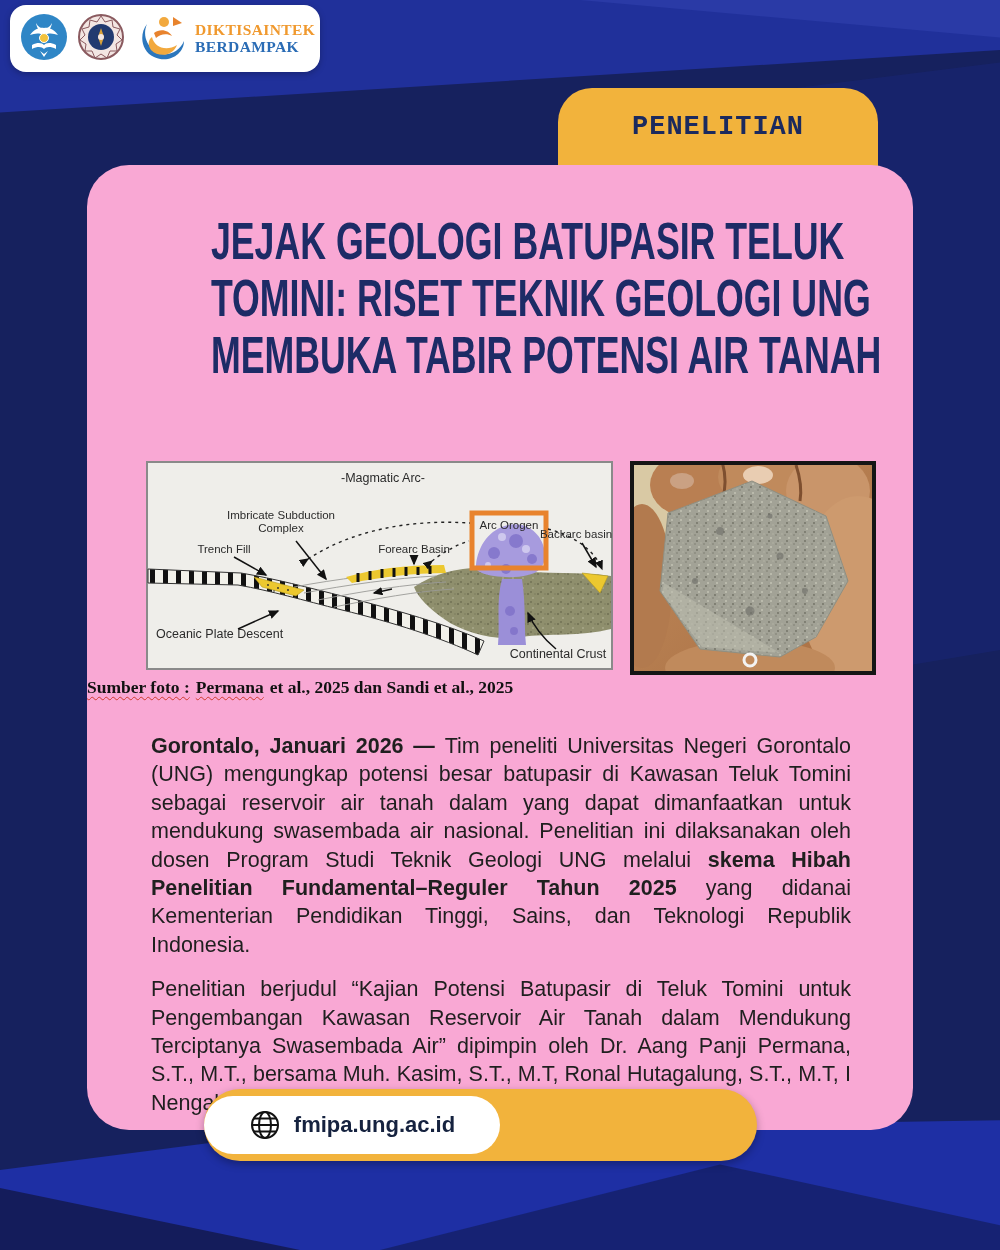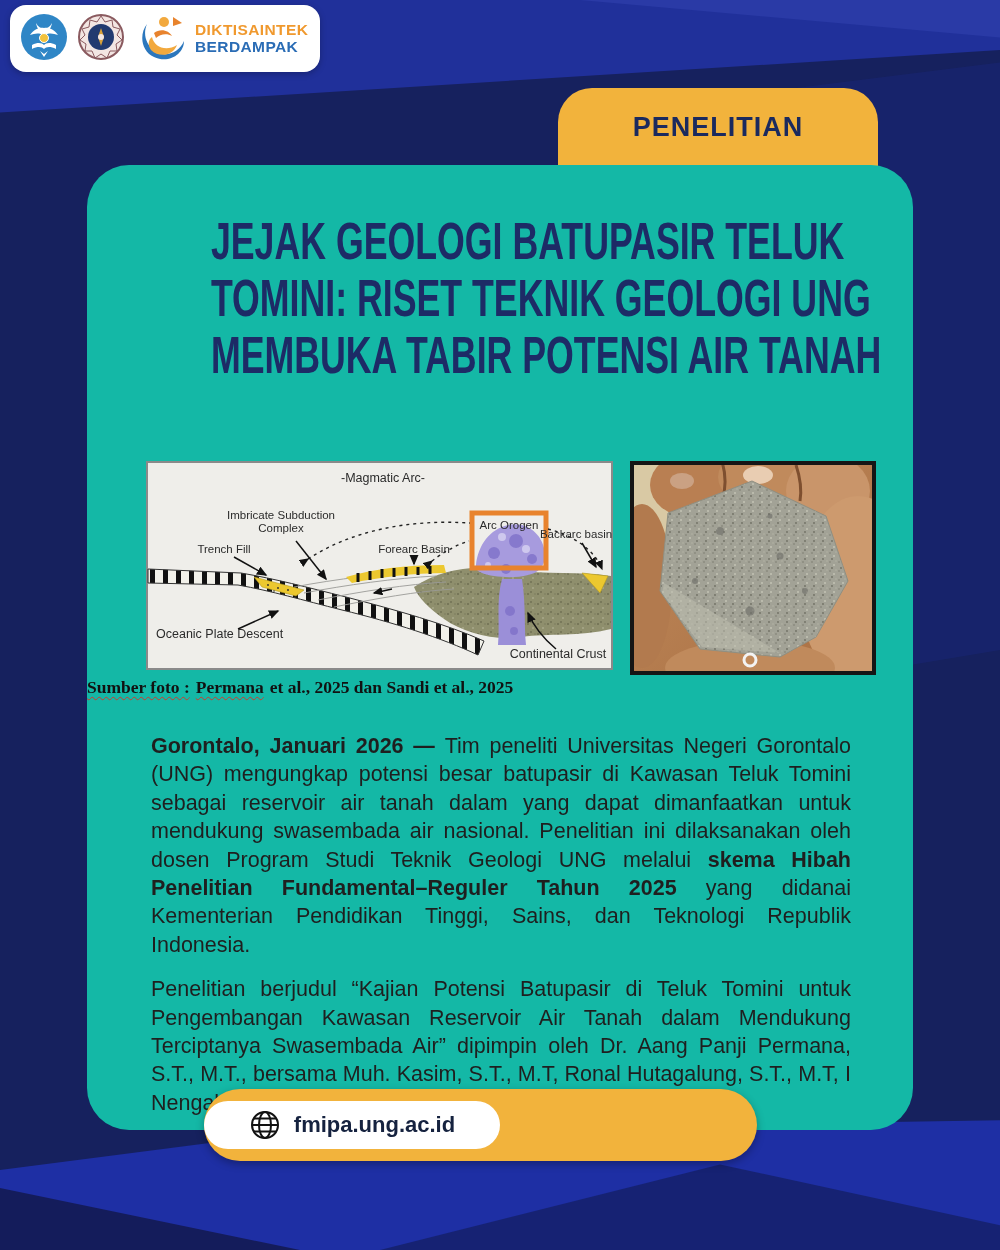--- a/index.html
+++ b/index.html
@@ -18,33 +18,33 @@
   .bg-bottom{position:absolute;left:0;top:1112px;width:1000px;height:138px;}
   .bg-bottom .bright{position:absolute;inset:0;background:#1e2fa4;
     clip-path:polygon(0 42%,30% 14%,100% 6%,100% 100%,0 100%);}
   .bg-bottom .dark1{position:absolute;inset:0;background:#13194f;
     clip-path:polygon(0 55%,30% 100%,0 100%);opacity:.85;}
   .bg-bottom .dark2{position:absolute;inset:0;background:#15216e;
     clip-path:polygon(38% 100%,72% 38%,100% 82%,100% 100%);opacity:.9;}
   
   .logo-pill{position:absolute;left:10px;top:5px;width:310px;height:67px;
     background:#fff;border-radius:16px;z-index:6;display:flex;align-items:center;
-    padding:0 10px;gap:9px;box-shadow:0 2px 6px rgba(0,0,0,.25);}
+    padding:0 10px;gap:9px;box-shadow:0 2px 6px rgba(0,0,0,.25);font-family:Liberation Serif, serif;}
   .logo-text{line-height:1.04;font-weight:bold;font-size:15.5px;letter-spacing:.4px;}
   .logo-text .l1{color:#f0992e;}
   .logo-text .l2{color:#2a6cb5;text-align:center;}
   
   .badge-tab{position:absolute;left:558px;top:88px;width:320px;height:110px;
     background:#f2b33c;border-radius:34px 34px 0 0;z-index:1;
-    display:flex;justify-content:center;}
+    display:flex;justify-content:center;font-family:Liberation Mono, monospace;}
   .badge-tab span{margin-top:24px;font-weight:bold;font-size:27px;color:#1b2a5e;
     letter-spacing:1px;}
   
   .card{position:absolute;left:87px;top:165px;width:826px;height:965px;
-    background:#14b8a6;border-radius:42px;z-index:2;}
+    background:#f9a8d4;border-radius:42px;z-index:2;}
   
   .title{position:absolute;top:48px;left:0;width:100%;text-align:center;color:#1d2b66;}
   .title-line{font-weight:bold;font-size:51px;line-height:57px;white-space:nowrap;
     transform:scaleX(.70);transform-origin:50% 50%;}
   
   .figure-row{position:absolute;top:296px;left:59px;display:flex;gap:17px;}
   .diagram-wrap{width:467px;height:209px;}
   .photo-wrap{width:246px;height:214px;}
   .diagram-wrap svg,.photo-wrap svg{display:block;}
   svg text{font-family:"Liberation Sans",sans-serif;}
@@ -57,21 +57,21 @@
   
   .body-copy{position:absolute;top:551px;left:48px;width:732px;color:#1f1f1f;
     font-size:21.5px;line-height:28.4px;text-align:justify;}
   .body-copy p{margin:16px;}
   .body-copy .b{font-weight:bold;}
   
   .cta-pill{position:absolute;left:204px;top:1089px;width:553px;height:72px;
     background:#f2b33c;border-radius:36px;z-index:5;display:flex;align-items:center;
     box-shadow:0 3px 8px rgba(0,0,0,.3);}
   .cta-label{flex:1;text-align:center;font-weight:bold;font-size:23px;color:#15223f;}
-  .site-pill{width:296px;height:48px;margin-right:7px;background:#fff;border-radius:29px;
+  .site-pill{width:296px;height:58px;margin-right:7px;background:#fff;border-radius:29px;
     display:flex;align-items:center;justify-content:center;gap:13px;}
   .site-pill span{font-weight:bold;font-size:22px;color:#15223f;}
 </style>
 </head>
 <body>
 
 <div id="poster">
 
   <div class="bg-top-band"></div>
   <div class="bg-top-corner"></div>

